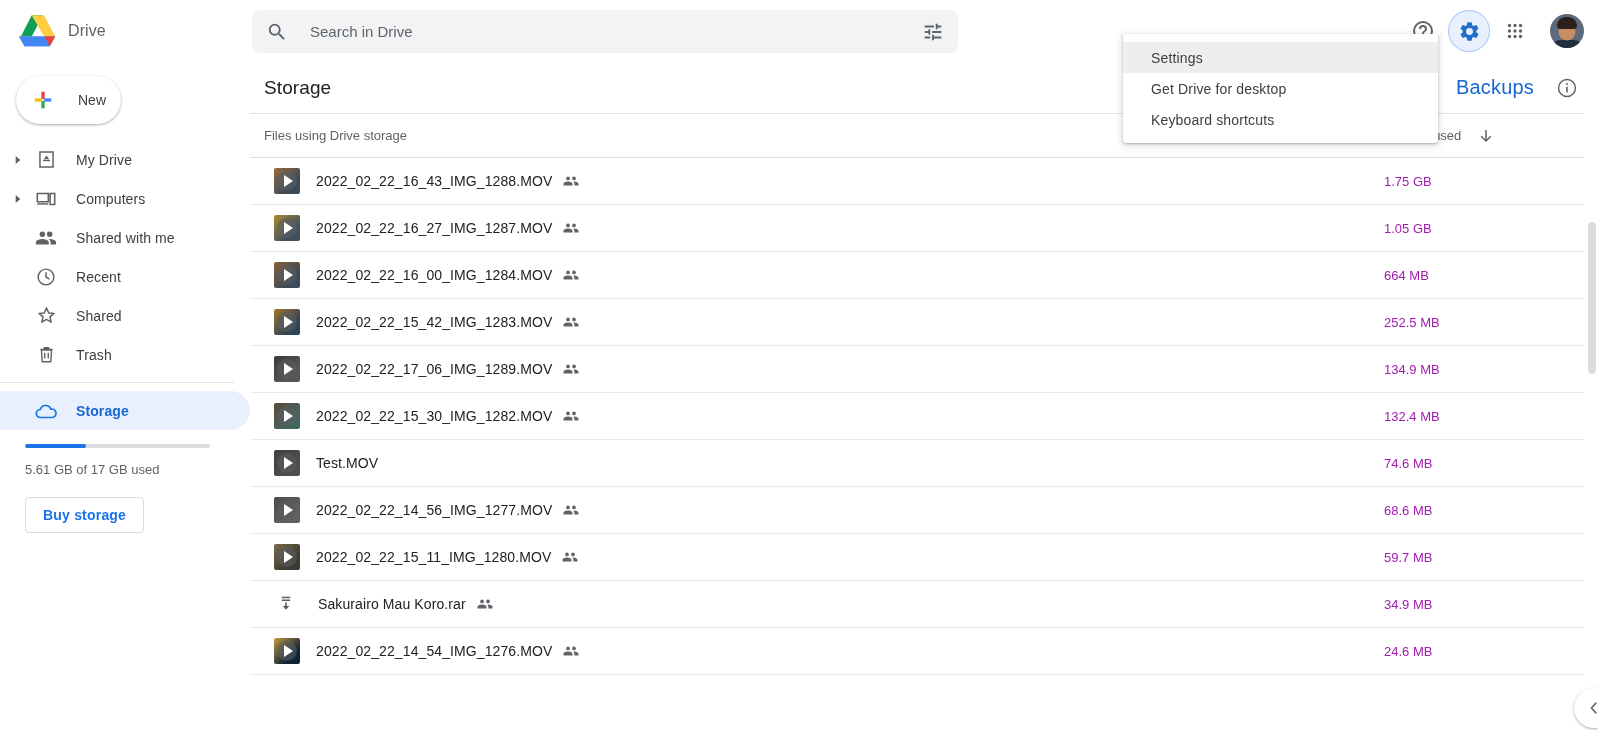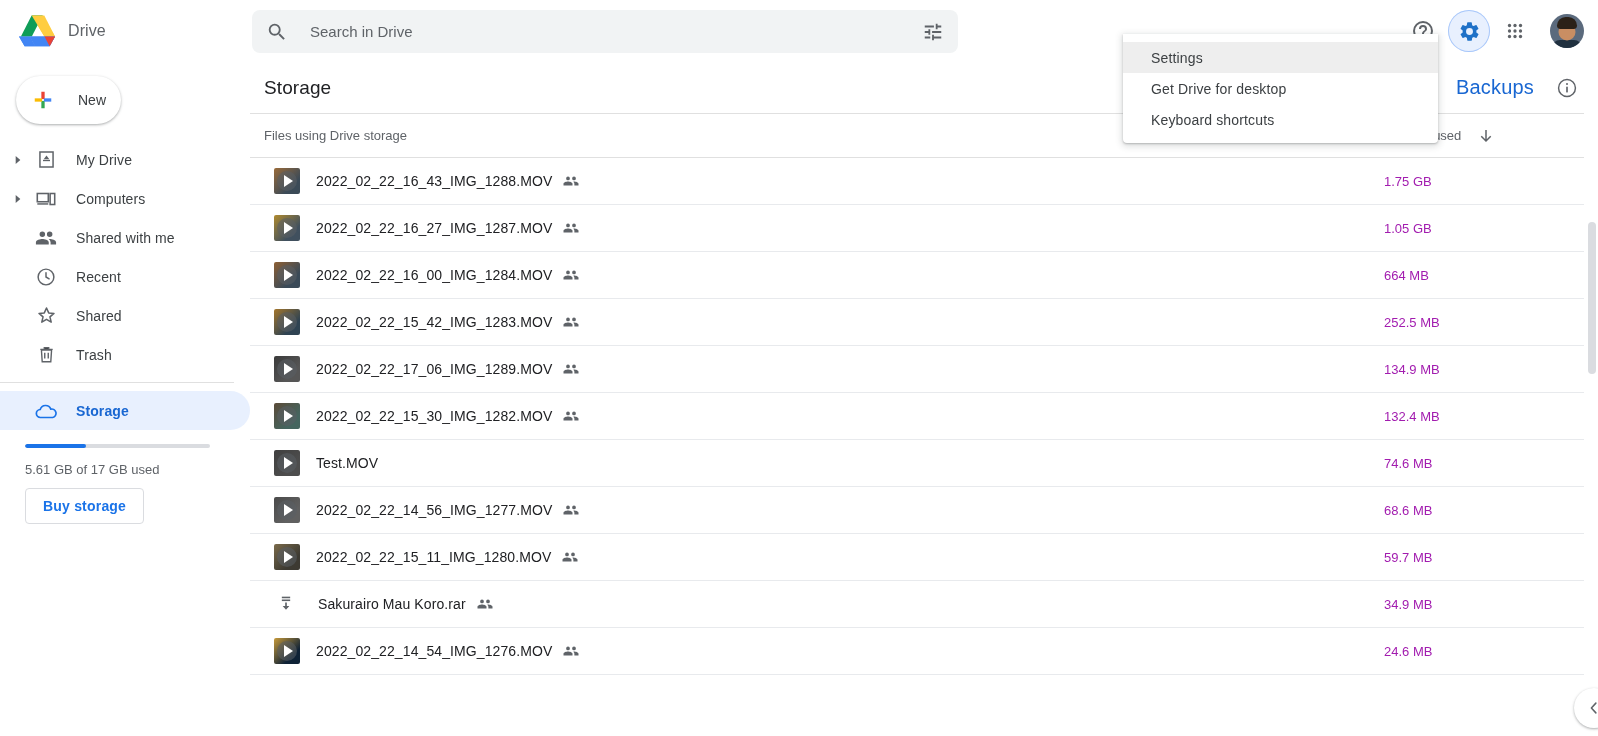--- a/index.html
+++ b/index.html
@@ -105,21 +105,21 @@
   }
   .navitem.selected .navicon svg { fill: #1a73e8; stroke: #1a73e8; }
 
   .divider-h { height: 1px; background: #e0e0e0; margin: 8px 16px 8px 0; }
 
   .storage-meter { margin: 14px 0 0 25px; }
   .meter-track { width: 185px; height: 4px; border-radius: 2px; background: #dadce0; overflow: hidden; }
   .meter-fill { height: 4px; background: #1a73e8; border-radius: 2px; }
   .storage-text { margin-top: 14px; font-size: 13px; color: #5f6368; }
   .buy-btn {
-    margin-top: 11px; margin-left: 0;
+    margin-top: 20px; margin-left: 0;
     height: 36px; padding: 0 17px; border-radius: 4px;
     border: 1px solid #dadce0; background: #fff; cursor: pointer;
     font-family: "Liberation Sans", sans-serif;
     font-size: 14px; color: #1a73e8; font-weight: bold; letter-spacing: .2px;
   }
 
   
   .main {
     position: absolute; left: 250px; top: 62px;
     width: 1348px; height: 674px; background: #fff;

